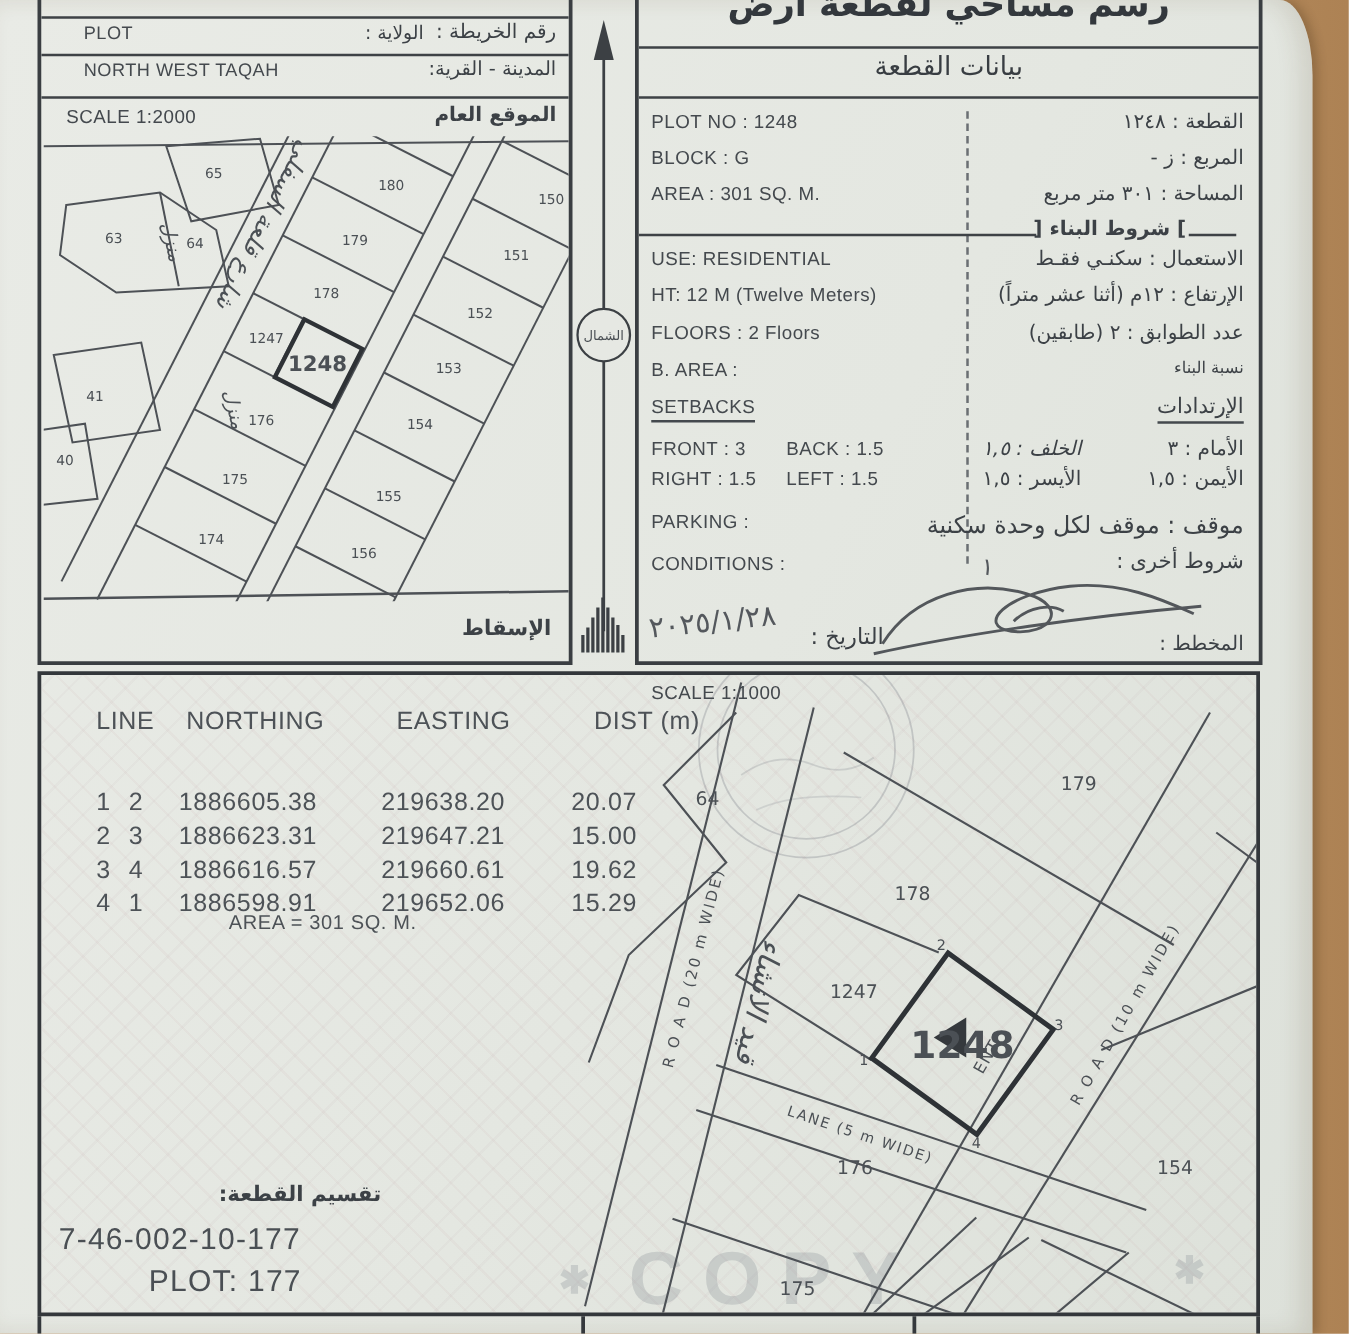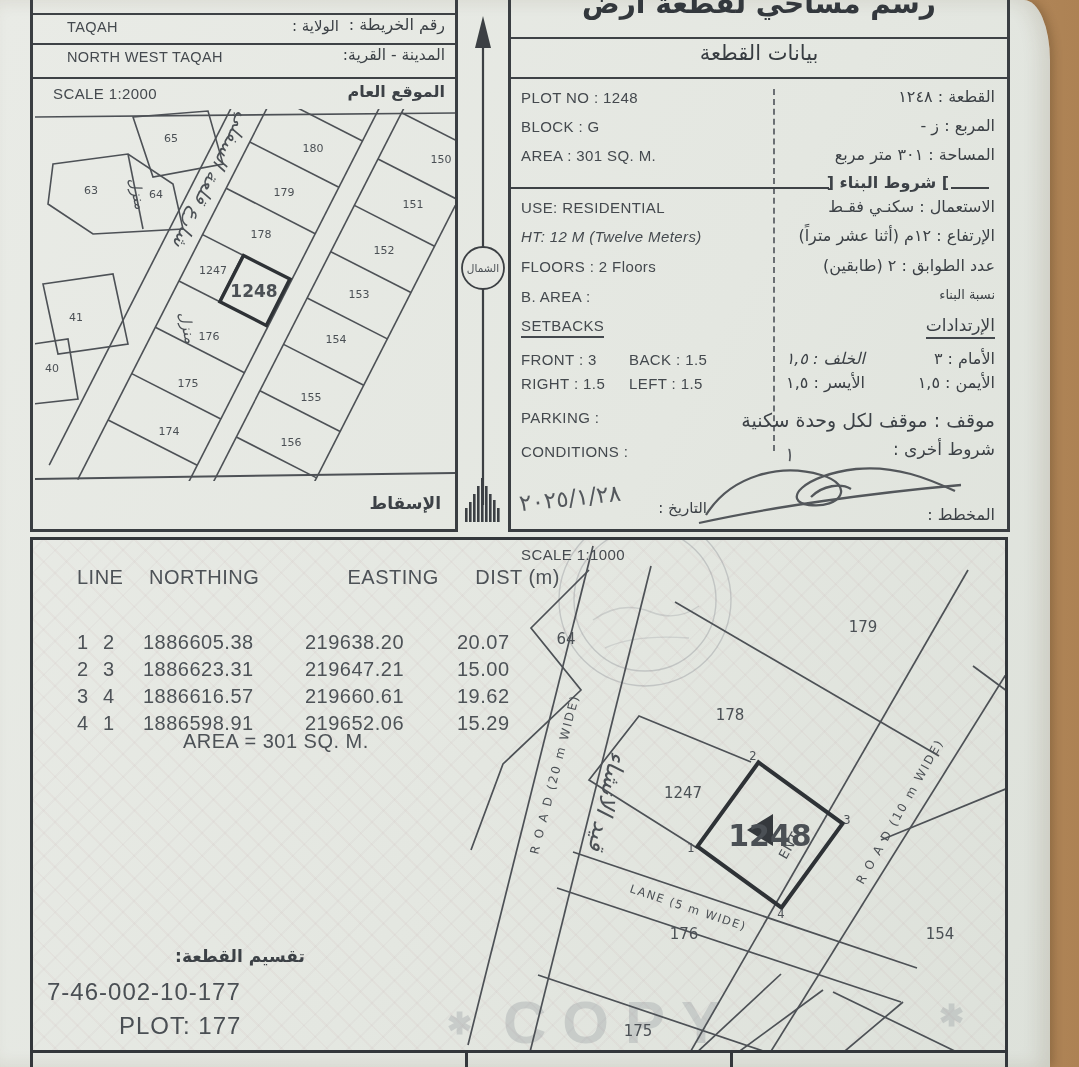--- a/index.html
+++ b/index.html
@@ -55,41 +55,41 @@
   }
   .wm{position:absolute;z-index:1;color:rgba(138,145,152,.30);font-weight:bold;
       font-family:"Liberation Sans",sans-serif;}
   .svg-plan{position:absolute;left:0;top:0;z-index:2;}
   .scale2{position:absolute;left:488px;top:6px;z-index:3;font-size:15px;}
   .coords{position:absolute;left:44px;top:26px;z-index:3;font-size:20px;color:#4d5257;
           font-family:"Liberation Sans","DejaVu Sans",sans-serif;letter-spacing:.5px;}
   .coords .r{height:27px;white-space:nowrap;}
   .coords span{display:inline-block;}
   .c1{width:26px;} .c2{width:40px;} .c3{width:162px;} .c4{width:152px;margin-top:38px;} .c5{width:84px;}
-  .h1{width:66px;} .h3{width:162px;} .h4{width:152px;text-align:center;} .h5{width:90px;}
-  .area-line{position:absolute;left:150px;top:190px;z-index:3;font-size:20px;color:#4d5257;
+  .h1{width:66px;} .h3{width:162px;} .h4{width:152px;} .h5{width:90px;}
+  .area-line{position:absolute;left:150px;top:190px;z-index:3;font-size:16px;color:#4d5257;
              font-family:"Liberation Sans","DejaVu Sans",sans-serif;letter-spacing:.5px;text-align:center;}
   .subdiv-lbl{position:absolute;left:112px;top:406px;width:190px;z-index:3;font-size:17px;font-weight:600;text-align:center;}
   .subdiv-code{position:absolute;left:14px;top:438px;z-index:3;font-size:24px;color:#4a4f54;
                font-family:"Liberation Sans","DejaVu Sans",sans-serif;letter-spacing:1px;}
   .subdiv-plot{position:absolute;left:86px;top:472px;z-index:3;font-size:24px;color:#4a4f54;
                font-family:"Liberation Sans","DejaVu Sans",sans-serif;letter-spacing:1px;}
   
   .bstrip-v{position:absolute;top:1053px;width:3px;height:14px;background:#34383c;}
   svg{font-family:"DejaVu Sans","Liberation Sans",sans-serif;}
   svg text{fill:#4b5055;}
 </style>
 </head>
 <body>
 
 <div class="paper">
 
   <div class="panel-left">
     <div class="pl-line" style="top:24px;height:2.2px;"></div>
-    <span class="abs lat" style="left:34px;top:30px;font-size:14.5px;">TAQAH</span>
+    <span class="abs lat" style="left:34px;top:30px;font-size:14.5px;">PLOT</span>
     <span class="abs ar" style="right:116px;top:28px;font-size:15px;">الولاية :</span>
     <span class="abs ar" style="right:10px;top:26px;font-size:16px;">رقم الخريطة :</span>
     <div class="pl-line" style="top:54px;height:1.8px;"></div>
     <span class="abs lat" style="left:34px;top:60px;font-size:14.5px;">NORTH WEST TAQAH</span>
     <span class="abs ar" style="right:10px;top:57px;font-size:15.5px;">المدينة - القرية:</span>
     <div class="pl-line" style="top:88px;height:2.4px;"></div>
     <span class="abs lat" style="left:20px;top:96px;font-size:15px;">SCALE 1:2000</span>
     <span class="abs ar" style="right:10px;top:93px;font-size:16px;font-weight:600;margin-left:36px;">الموقع العام</span>
 
     <svg class="abs" style="left:0;top:120px;" width="424" height="412" viewBox="0 0 424 412">
@@ -202,21 +202,21 @@
     <span class="pr-ar ar" style="right:12px;top:152px;">المساحة :  ٣٠١  متر مربع</span>
 
     <div class="abs" style="left:0;top:186px;width:100%;">
       <div style="position:absolute;left:0;top:8px;width:318px;height:2px;background:#3e4246;"></div>
       <div style="position:absolute;right:18px;top:8px;width:38px;height:2px;background:#3e4246;"></div>
       <span class="ar abs" style="right:58px;top:-6px;font-size:16px;font-weight:600;margin-left:20px;">]&nbsp;<span>شروط البناء</span>&nbsp;[</span>
     </div>
 
     <span class="pr-en lat" style="left:10px;top:206px;">USE: RESIDENTIAL</span>
     <span class="pr-ar ar" style="right:12px;top:204px;">الاستعمال : سكنـي فقـط</span>
-    <span class="pr-en lat" style="left:10px;top:235px;font-style:italic;">HT: 12 M (Twelve Meters)</span>
+    <span class="pr-en lat" style="left:10px;top:235px;">HT: 12 M (Twelve Meters)</span>
     <span class="pr-ar ar" style="right:12px;top:233px;">الإرتفاع : ١٢م (أثنا عشر متراً)</span>
     <span class="pr-en lat" style="left:10px;top:265px;">FLOORS : 2 Floors</span>
     <span class="pr-ar ar" style="right:12px;top:263px;">عدد الطوابق : ٢ (طابقين)</span>
     <span class="pr-en lat" style="left:10px;top:295px;">B. AREA :</span>
     <span class="pr-ar ar" style="right:12px;top:294px;font-size:13px;">نسبة البناء</span>
     <span class="pr-en lat u" style="left:10px;top:324px;">SETBACKS</span>
     <span class="pr-ar ar u" style="right:12px;top:322px;font-size:17px;">الإرتدادات</span>
 
     <span class="pr-en lat" style="left:10px;top:358px;">FRONT : 3</span>
     <span class="pr-en lat" style="left:118px;top:358px;">BACK : 1.5</span>
@@ -227,21 +227,21 @@
     <span class="pr-ar ar" style="right:12px;top:380px;">الأيمن : ١,٥</span>
     <span class="pr-ar ar" style="right:142px;top:380px;">الأيسر : ١,٥</span>
 
     <span class="pr-en lat" style="left:10px;top:416px;">PARKING :</span>
     <span class="pr-ar ar" style="right:12px;top:416px;font-size:19px;">موقف : موقف لكل وحدة سكنية</span>
     <span class="pr-en lat" style="left:10px;top:450px;">CONDITIONS :</span>
     <span class="pr-ar ar" style="right:12px;top:446px;font-size:17px;">شروط أخرى :</span>
     <span class="pr-ar hw" style="right:212px;top:450px;font-size:19px;transform:rotate(8deg);">١</span>
 
     <span class="abs hw" style="left:8px;top:492px;font-size:23px;transform:rotate(-6deg);direction:ltr;">٢٠٢٥/١/٢٨</span>
-    <span class="pr-ar ar" style="right:300px;top:506px;font-size:15px;">التاريخ :</span>
+    <span class="pr-ar ar" style="right:300px;top:506px;font-size:18px;">التاريخ :</span>
     <span class="pr-ar ar" style="right:12px;top:512px;font-size:16px;">المخطط :</span>
     <svg class="sig" width="280" height="85" viewBox="0 0 280 85">
       <g fill="none" stroke="#474b50" stroke-width="2.3" opacity=".92">
         <path d="M15,70 C40,30 90,18 130,30 C165,40 150,64 118,60 C90,56 112,30 165,24 C205,20 238,34 264,46"></path>
         <path d="M8,78 C80,62 180,48 270,40"></path>
         <path d="M120,52 C132,40 150,38 160,44"></path>
       </g>
     </svg>
   </div>
 

